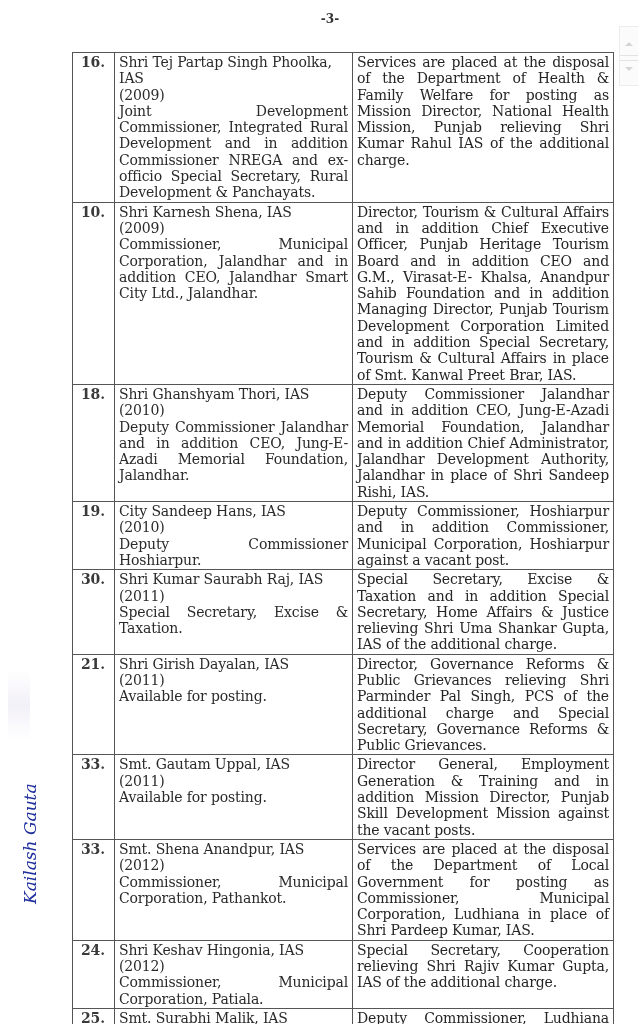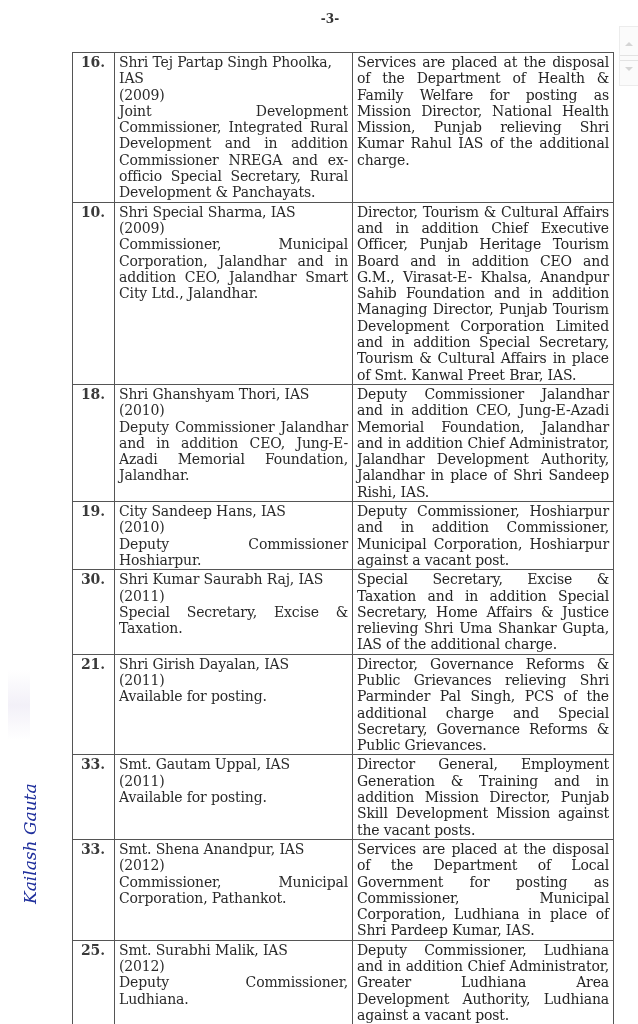--- a/index.html
+++ b/index.html
@@ -138,21 +138,21 @@
       <span class="name">Shri Tej Partap Singh Phoolka, IAS</span>
       <span class="batch">(2009)</span>
       <span class="current">Joint Development Commissioner, Integrated Rural Development and in addition Commissioner NREGA and ex-officio Special Secretary, Rural Development &amp; Panchayats.</span>
     </td>
     <td class="new">Services are placed at the disposal of the Department of Health &amp; Family Welfare for posting as Mission Director, National Health Mission, Punjab relieving Shri Kumar Rahul IAS of the additional charge.</td>
   </tr>
 
   <tr>
     <td class="num">10.</td>
     <td class="old">
-      <span class="name">Shri Special Sharma, IAS</span>
+      <span class="name">Shri Karnesh Shena, IAS</span>
       <span class="batch">(2009)</span>
       <span class="current">Commissioner, Municipal Corporation, Jalandhar and in addition CEO, Jalandhar Smart City Ltd., Jalandhar.</span>
     </td>
     <td class="new">Director, Tourism &amp; Cultural Affairs and in addition Chief Executive Officer, Punjab Heritage Tourism Board and in addition CEO and G.M., Virasat-E- Khalsa, Anandpur Sahib Foundation and in addition Managing Director, Punjab Tourism Development Corporation Limited and in addition Special Secretary, Tourism &amp; Cultural Affairs in place of Smt. Kanwal Preet Brar, IAS.</td>
   </tr>
 
   <tr>
     <td class="num">18.</td>
     <td class="old">
       <span class="name">Shri Ghanshyam Thori, IAS</span>
@@ -205,20 +205,29 @@
   <tr>
     <td class="num">33.</td>
     <td class="old">
       <span class="name">Smt. Shena Anandpur, IAS</span>
       <span class="batch">(2012)</span>
       <span class="current">Commissioner, Municipal Corporation, Pathankot.</span>
     </td>
     <td class="new">Services are placed at the disposal of the Department of Local Government for posting as Commissioner, Municipal Corporation, Ludhiana in place of Shri Pardeep Kumar, IAS.</td>
   </tr>
 
+  <tr>
+    <td class="num">24.</td>
+    <td class="old">
+      <span class="name">Shri Keshav Hingonia, IAS</span>
+      <span class="batch">(2012)</span>
+      <span class="current">Commissioner, Municipal Corporation, Patiala.</span>
+    </td>
+    <td class="new">Special Secretary, Cooperation relieving Shri Rajiv Kumar Gupta, IAS of the additional charge.</td>
+  </tr>
 
   <tr>
     <td class="num">25.</td>
     <td class="old">
       <span class="name">Smt. Surabhi Malik, IAS</span>
       <span class="batch">(2012)</span>
       <span class="current">Deputy Commissioner, Ludhiana.</span>
     </td>
     <td class="new">Deputy Commissioner, Ludhiana and in addition Chief Administrator, Greater Ludhiana Area Development Authority, Ludhiana against a vacant post.</td>
   </tr>

